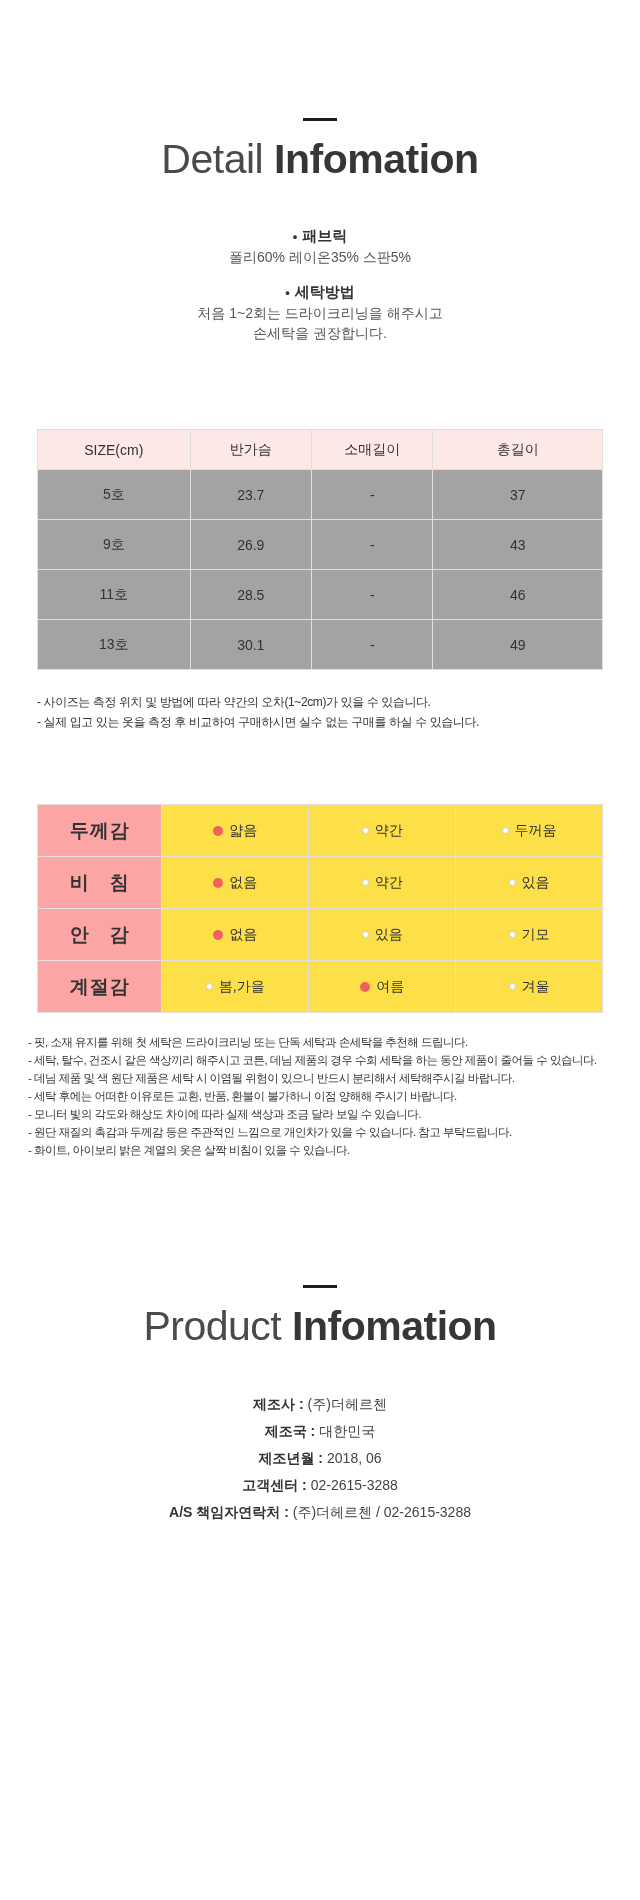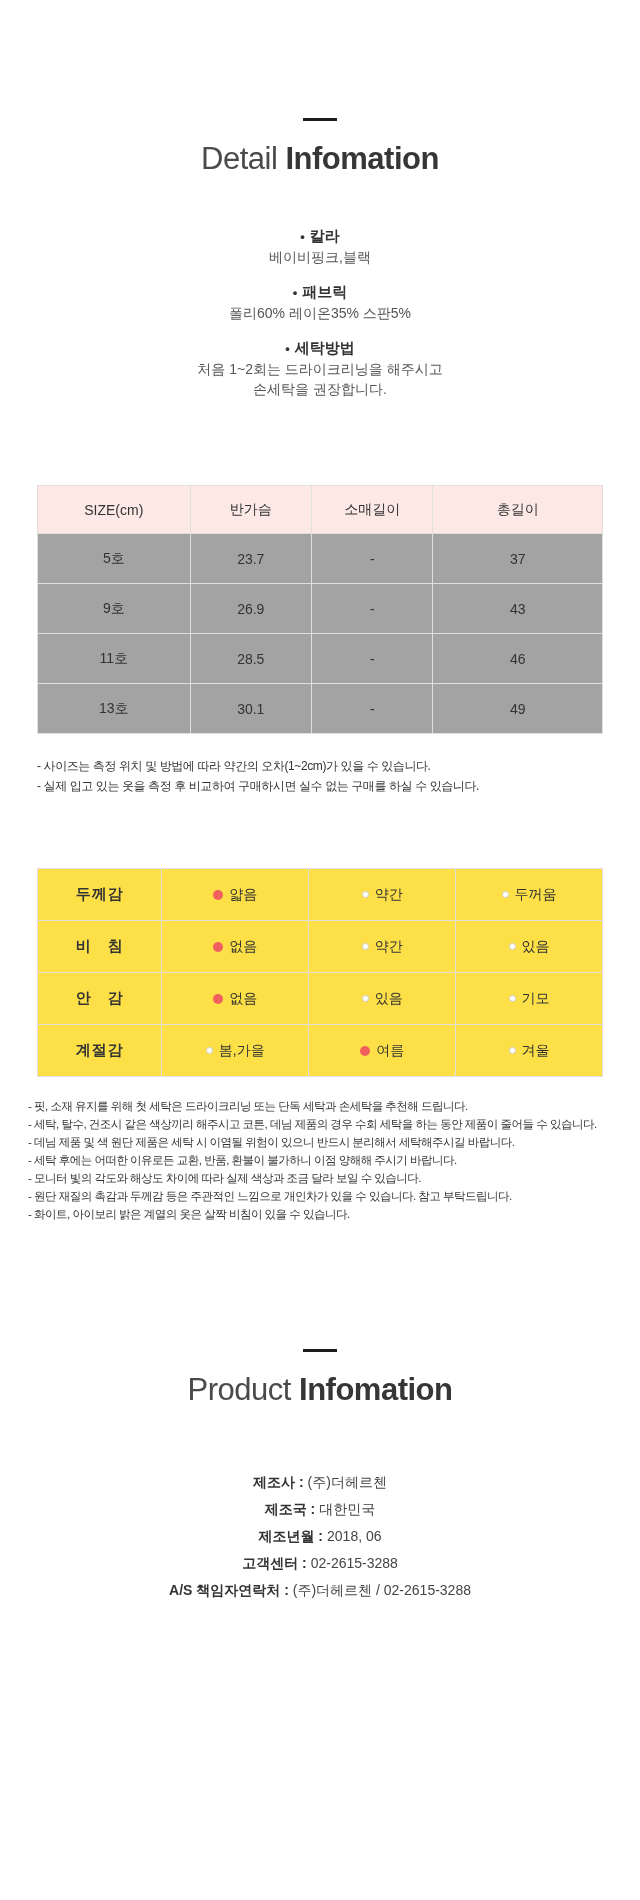--- a/index.html
+++ b/index.html
@@ -13,21 +13,21 @@
   }
   .page { width: 640px; min-height: 1900px; padding-top: 118px; }
 
   
   .title-divider {
     width: 34px; height: 3px; background: #1c1c1c;
     margin: 0 auto 18px auto;
   }
   .section-title {
     text-align: center;
-    font-size: 31px;
+    font-size: 41px;
     line-height: 40px;
     color: #3b3b3b;
     letter-spacing: -0.5px;
   }
   .section-title .light { font-weight: 400; color: #4a4a4a; }
   .section-title .bold { font-weight: 700; color: #363636; }
 
   
   .bullets { margin-top: 46px; text-align: center; }
   .bullet-item { margin-bottom: 14px; }
@@ -42,79 +42,75 @@
   table { border-collapse: collapse; }
   .size-table {
     width: 566px; margin: 86px auto 0 auto;
     table-layout: fixed;
   }
   .size-table th, .size-table td {
     border: 1px solid #e1dedd;
     text-align: center; vertical-align: middle;
     font-size: 14px; color: #333; font-weight: 400;
   }
-  .size-table th { height: 48px; background: #fce9e5; }
+  .size-table th { height: 40px; background: #fce9e5; }
   .size-table td { height: 50px; background: #a3a3a3; }
   .size-table .c1 { width: 27%; }
   .size-table .c2 { width: 21.5%; }
   .size-table .c3 { width: 21.5%; }
   .size-table .c4 { width: 30%; }
 
   .size-notes { margin: 22px 37px 0 37px; }
   .size-notes p { font-size: 12px; color: #333; line-height: 20px; letter-spacing: -0.4px; }
 
   
   .fabric-table {
     width: 566px; margin: 72px auto 0 auto;
     table-layout: fixed;
   }
   .fabric-table td {
     border: 1px solid #e1dedd;
     height: 52px; text-align: center; vertical-align: middle;
     font-size: 14px; color: #333; background: #fde047;
   }
   .fabric-table td.lbl {
-    width: 22%; background: #fde047;
-    font-weight: 700; font-size: 15px; letter-spacing: 1px;
+    width: 22%; background: #fca5a5;
+    font-weight: 700; font-size: 19px; letter-spacing: 1px;
   }
   .fabric-table td.opt { width: 26%; }
   .opt-inner { display: inline-flex; align-items: center; gap: 6px; }
   .radio {
     display: inline-block; width: 7px; height: 7px;
     border: 1px solid #cfcfcf; border-radius: 50%; background: #fff;
     flex: none;
   }
   .radio.on {
     width: 10px; height: 10px; border: none; background: #f15f5f;
   }
 
   .care-notes { margin: 20px 30px 0 28px; }
   .care-notes p { font-size: 11.5px; color: #333; line-height: 18px; letter-spacing: -0.5px; }
 
   
   .product-section { margin-top: 126px; }
-  .product-rows { margin-top: 59px; text-align: center; }
+  .product-rows { margin-top: 45px; text-align: center; }
   .product-row { font-size: 14px; line-height: 27px; color: #444; }
   .product-row .plabel { font-weight: 700; color: #333; margin-right: 4px; }
   .product-row .pvalue { font-weight: 400; color: #444; }
 </style>
 </head>
 <body>
 
 <div class="page">
 
   <div class="detail-section">
     <div class="title-divider"></div>
     <h1 class="section-title"><span class="light">Detail</span> <span class="bold">Infomation</span></h1>
 
     <div class="bullets">
-      <div class="bullet-item">
-        <div class="bullet-label"><span class="bullet-dot">•</span><span>칼라</span></div>
-        <div class="bullet-line">베이비핑크,블랙</div>
-      </div>
       <div class="bullet-item">
         <div class="bullet-label"><span class="bullet-dot">•</span><span>패브릭</span></div>
         <div class="bullet-line">폴리60% 레이온35% 스판5%</div>
       </div>
       <div class="bullet-item">
         <div class="bullet-label"><span class="bullet-dot">•</span><span>세탁방법</span></div>
         <div class="bullet-line">처음 1~2회는 드라이크리닝을 해주시고</div>
         <div class="bullet-line">손세탁을 권장합니다.</div>
       </div>
     </div>

